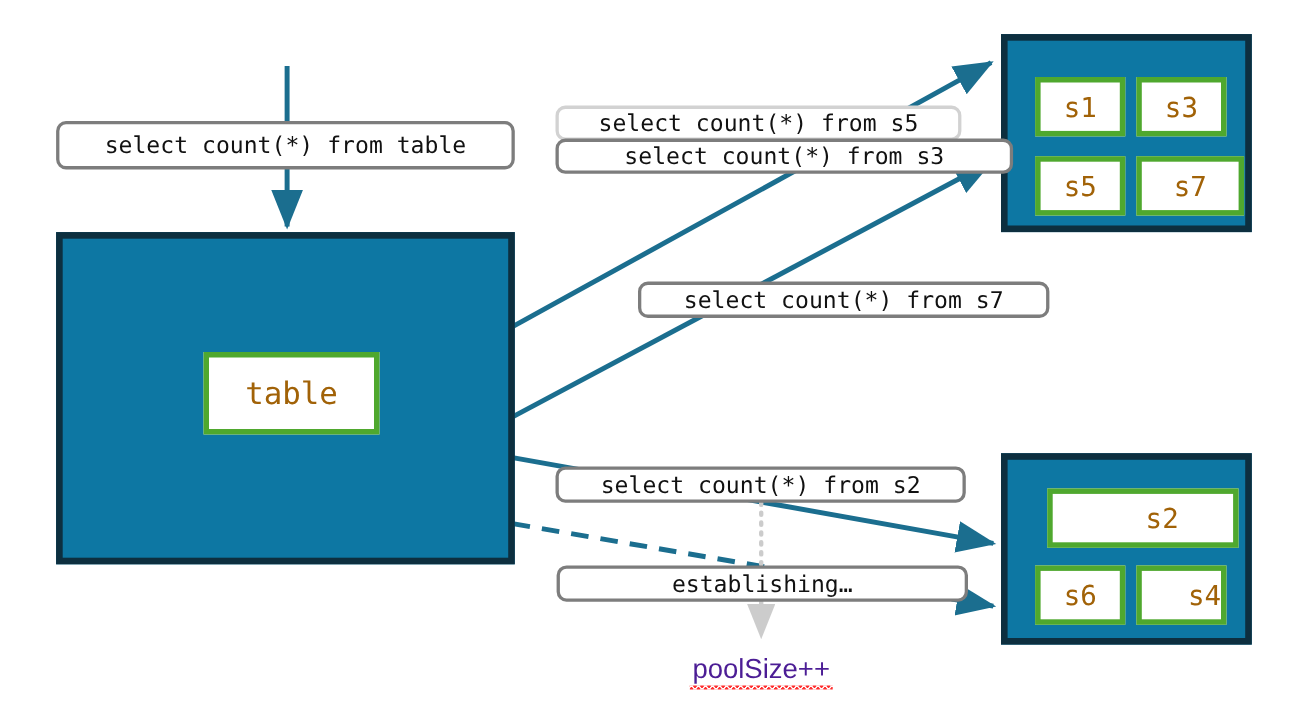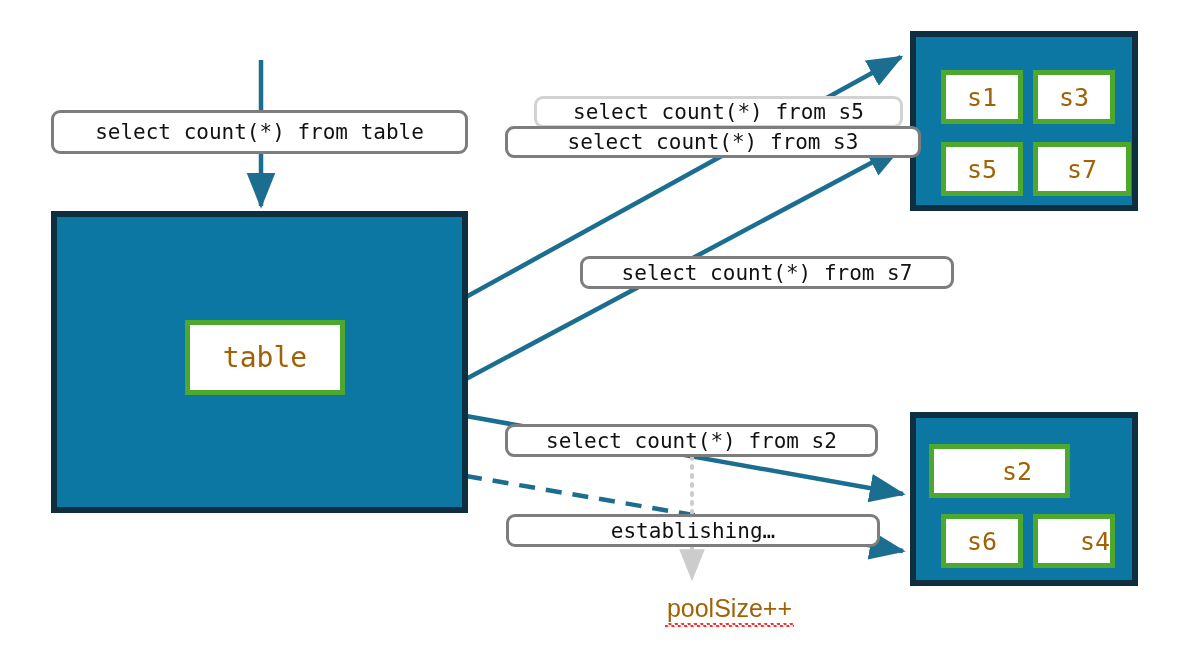--- a/index.html
+++ b/index.html
@@ -73,23 +73,23 @@
   }
   .qbox.front {
     z-index: 4;
   }
 
   
   .annot {
     position: absolute;
     font-family: "Liberation Sans", sans-serif;
     font-size: 25px;
-    color: #a16207;
+    color: #4c1d95;
     white-space: nowrap;
-    text-align: right;
+    text-align: center;
   }
   .annot .sq {
     display: inline-block;
     position: relative;
   }
   .annot .sq::after {
     content: "";
     position: absolute;
     left: -2px;
     right: -2px;
@@ -149,32 +149,32 @@
     </div>
     <div class="node" style="left:25px; top:105px; width:82px; height:54px;">
       <span>s5</span>
     </div>
     <div class="node" style="left:117px; top:105px; width:98px; height:54px;text-align:center;">
       <span>s7</span>
     </div>
   </div>
 
   <div class="pool" style="left:910px; top:412px; width:228px; height:174px;">
-    <div class="node" style="left:13px; top:26px; width:141px; height:54px;padding-left:35px;">
+    <div class="node" style="left:36px; top:26px; width:174px; height:54px;padding-left:35px;">
       <span>s2</span>
     </div>
     <div class="node" style="left:25px; top:96px; width:82px; height:54px;">
       <span>s6</span>
     </div>
     <div class="node" style="left:117px; top:96px; width:82px; height:54px;justify-content:flex-end;">
       <span>s4</span>
     </div>
   </div>
 
-  <div class="qbox faded" style="left:505px; top:96px; width:369px; height:32px;margin-left:29px;">
+  <div class="qbox faded" style="left:505px; top:96px; width:369px; height:32px;">
     <span>select count(*) from s5</span>
   </div>
 
   <div class="qbox front" style="left:505px; top:126px; width:416px; height:32px;">
     <span>select count(*) from s3</span>
   </div>
 
   <div class="qbox front" style="left:580px; top:256px; width:374px; height:33px;">
     <span>select count(*) from s7</span>
   </div>

